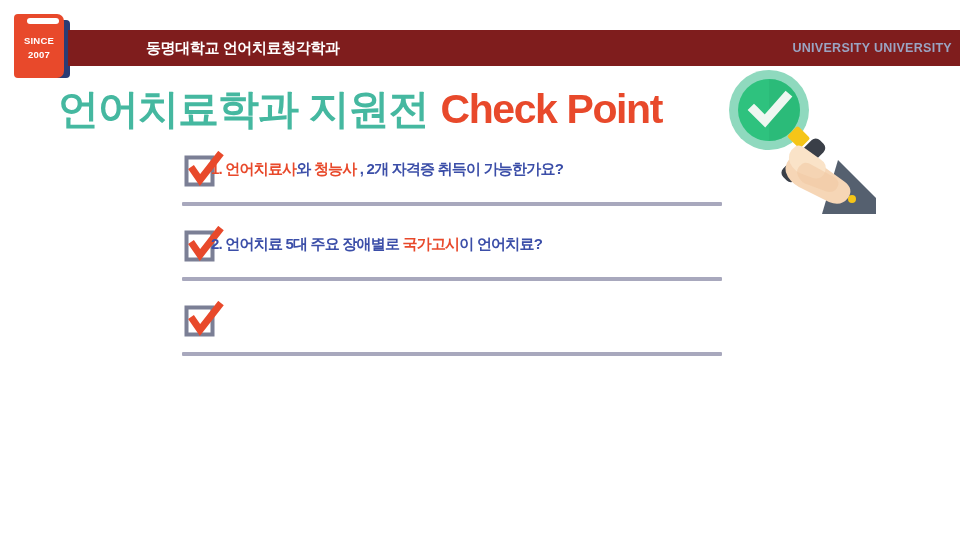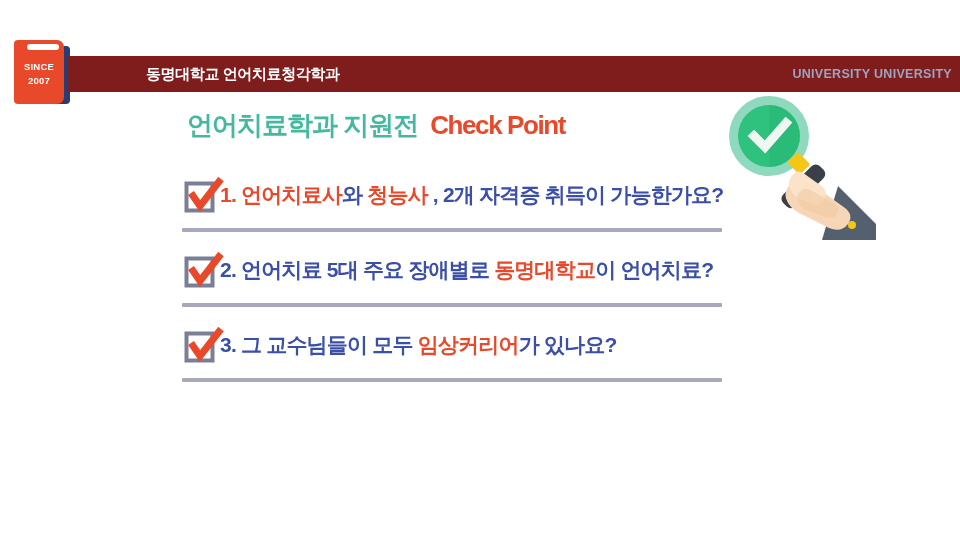--- a/index.html
+++ b/index.html
@@ -2,21 +2,21 @@
 <html><head>
 <meta charset="utf-8">
 <style>
   html,body{margin:0;padding:0;}
   body{
     width:960px;height:540px;overflow:hidden;
     background:#ffffff;
     font-family:"Liberation Sans","DejaVu Sans",sans-serif;
     position:relative;
   }
-  #slide{position:relative;width:960px;height:384px;background:#fff;overflow:hidden;margin-top:26px;}
+  #slide{position:relative;width:960px;height:384px;background:#fff;overflow:hidden;}
 
   
   .header-bar{
     position:absolute;left:68px;top:30px;width:898px;height:36px;
     background:#7f1d1d;
   }
   .header-title{
     position:absolute;left:78px;top:0;height:36px;line-height:36px;
     color:#ffffff;font-size:15px;font-weight:bold;letter-spacing:-0.4px;
     white-space:nowrap;
@@ -42,38 +42,38 @@
     background:#ffffff;border-radius:3px;
   }
   .book-text{
     position:absolute;left:0;top:20px;width:50px;
     text-align:center;color:#ffffff;font-size:9.5px;font-weight:bold;
     line-height:14px;letter-spacing:0.2px;
   }
 
   
   .slide-title{
-    position:absolute;left:16px;top:82px;width:720px;text-align:center;
-    white-space:nowrap;font-size:26px;font-weight:bold;letter-spacing:-1px;
+    position:absolute;left:0;top:82px;width:720px;text-align:center;
+    white-space:nowrap;font-size:41px;font-weight:bold;letter-spacing:-1px;
   }
   .title-ko{color:#45b8a0;}
   .title-en{color:#e8492b;margin-left:12px;letter-spacing:-1.4px;}
 
   
   .magnifier{position:absolute;left:726px;top:68px;width:150px;height:146px;}
 
   
   .checklist{position:absolute;left:184px;top:146px;width:540px;}
   .check-row{position:relative;height:75px;}
   .checkbox{
     position:absolute;left:0;top:5px;width:40px;height:38px;
   }
   .check-text{
-    position:absolute;left:36px;top:6px;height:34px;line-height:34px;
-    font-size:21px;font-weight:bold;letter-spacing:-0.8px;white-space:nowrap;
+    position:absolute;left:27px;top:6px;height:34px;line-height:34px;
+    font-size:15px;font-weight:bold;letter-spacing:-0.8px;white-space:nowrap;
   }
   .seg-navy{color:#3b4ea8;}
   .seg-red{color:#e8492b;}
   .divider{
     position:absolute;left:-2px;top:56px;width:540px;height:4px;
     background:#a8a8bd;border-radius:1px;
   }
 
   
   .speaker{position:absolute;left:890px;top:480px;width:52px;height:44px;}
@@ -142,32 +142,31 @@
       <div class="divider"></div>
     </div>
 
     <div class="check-row">
       <div class="checkbox">
         <svg width="40" height="38" viewBox="0 0 40 38" xmlns="http://www.w3.org/2000/svg">
           <rect x="2.5" y="6.5" width="26" height="27" fill="#ffffff" stroke="#7b7f95" stroke-width="4"></rect>
           <path d="M7 16 L16 29 L37 2" fill="none" stroke="#e8492b" stroke-width="7" stroke-linecap="butt" stroke-linejoin="miter"></path>
         </svg>
       </div>
-      <div class="check-text"><span class="seg-navy">2. 언어치료 5대 주요 장애별로 </span><span class="seg-red">동명대학교</span><span class="seg-navy">이 언어치료?</span></div>
+      <div class="check-text"><span class="seg-navy">2. 언어치료 5대 주요 장애별로 </span><span class="seg-red">국가고시</span><span class="seg-navy">이 언어치료?</span></div>
       <div class="divider"></div>
     </div>
 
     <div class="check-row">
       <div class="checkbox">
         <svg width="40" height="38" viewBox="0 0 40 38" xmlns="http://www.w3.org/2000/svg">
           <rect x="2.5" y="6.5" width="26" height="27" fill="#ffffff" stroke="#7b7f95" stroke-width="4"></rect>
           <path d="M7 16 L16 29 L37 2" fill="none" stroke="#e8492b" stroke-width="7" stroke-linecap="butt" stroke-linejoin="miter"></path>
         </svg>
       </div>
-      <div class="check-text"><span class="seg-navy">3. 그 교수님들이 모두 </span><span class="seg-red">임상커리어</span><span class="seg-navy">가 있나요?</span></div>
       <div class="divider"></div>
     </div>
 
 
 
   </div>
 
   <div class="speaker">
     <svg width="52" height="44" viewBox="0 0 52 44" xmlns="http://www.w3.org/2000/svg">
       <path d="M4 16 H12 L24 6 V38 L12 28 H4 Z" fill="#8f8f93"></path>

